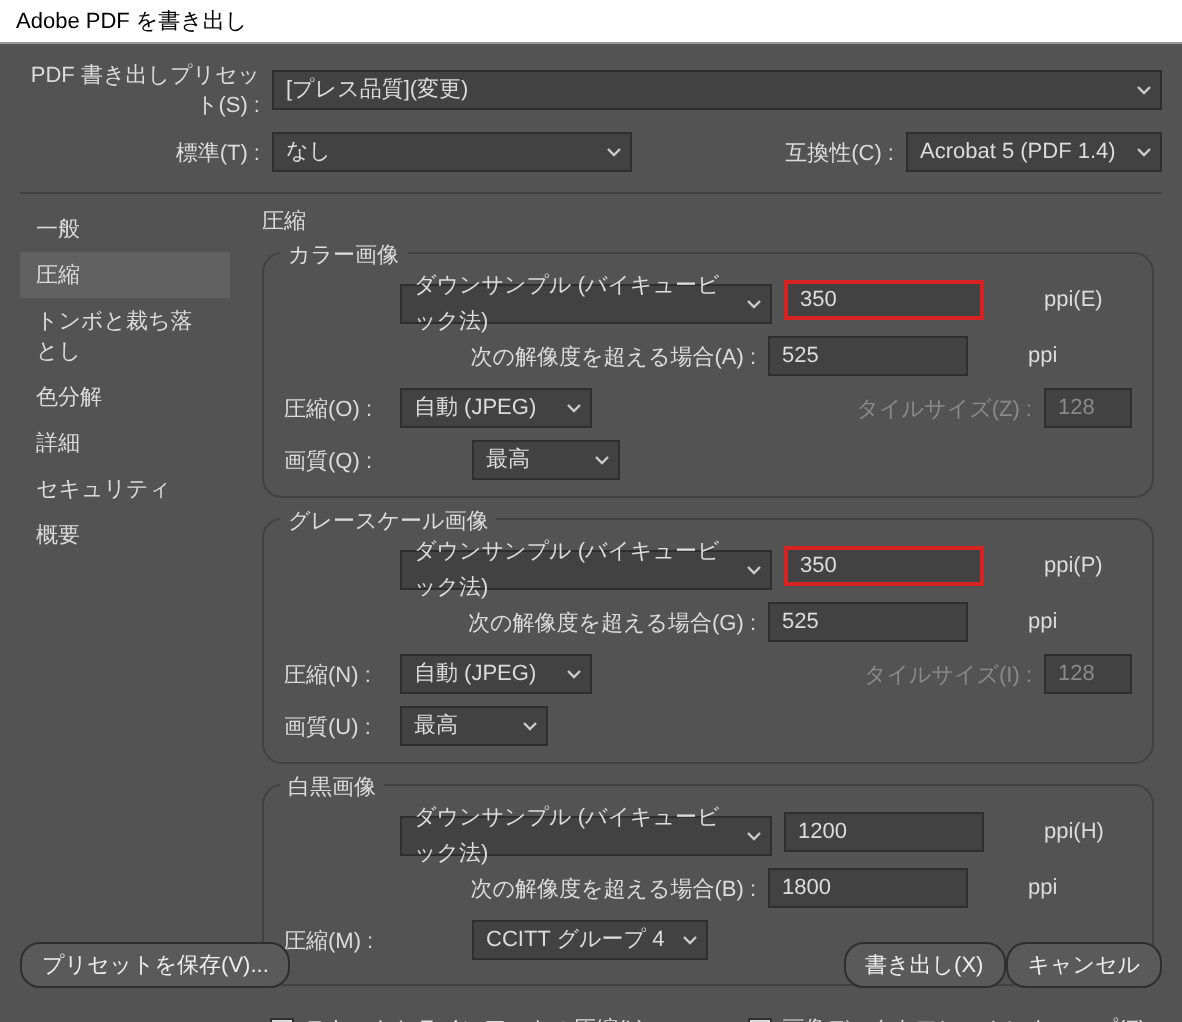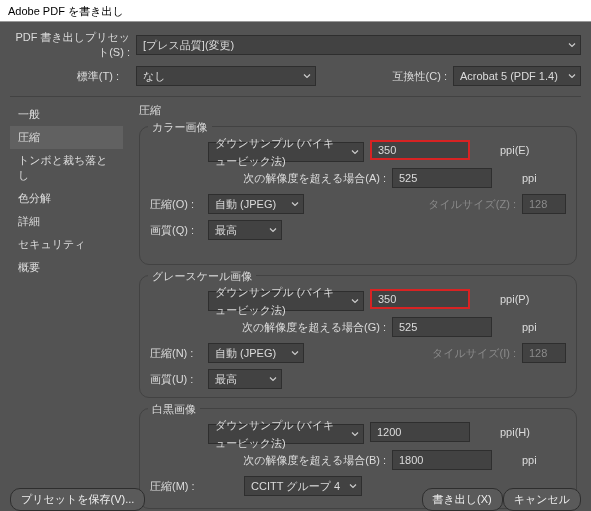--- a/index.html
+++ b/index.html
@@ -4,21 +4,21 @@
 <style>
   * { box-sizing: border-box; margin: 0; padding: 0; font-family: "Hiragino Kaku Gothic Pro", "Meiryo", sans-serif; }
   body { background: #535353; color: #dcdcdc; font-size: 11px; width: 591px; height: 511px; overflow: hidden; }
   .titlebar { background: #fff; color: #000; height: 22px; line-height: 22px; padding: 0 8px; border-bottom: 1px solid #999; font-size: 11px; }
   .content { padding: 8px 10px 0 10px; }
 
   .row1 { display: flex; align-items: center; margin-bottom: 6px; }
   .row1 .lbl { width: 126px; text-align: right; padding-right: 6px; }
   .row1 .sel { flex: 1; }
   .row2 { display: flex; align-items: center; margin-bottom: 10px; }
-  .row2 .lbl { width: 126px; text-align: right; padding-right: 17px; }
+  .row2 .lbl { width: 126px; text-align: right; padding-right: 6px; }
   .row2 .mid { width: 180px; }
   .row2 .lbl2 { margin-left: auto; text-align: right; padding-right: 6px; }
 
   .dropdown { position: relative; background: #424242; border: 1px solid #2e2e2e; height: 20px; line-height: 18px; padding: 0 18px 0 6px; display: inline-flex; align-items: center; width: 100%; color: #dcdcdc; }
   .dropdown .arrow { position: absolute; right: 4px; top: 50%; transform: translateY(-50%); }
   .arrow svg { display:block; }
   .txtinput { background: #424242; border: 1px solid #2e2e2e; height: 20px; line-height: 18px; padding: 0 6px; color: #dcdcdc; display:inline-flex; align-items:center; }
 
   .hr { border-top: 1px solid #424242; margin: 4px 0 6px 0; }
 
@@ -28,36 +28,36 @@
   .side .item.active { background: #616161; }
   .main { flex: 1; padding-left: 16px; padding-right: 4px; }
 
   .section-title { margin: 0 0 8px 0; font-size: 11px; }
 
   .group { border: 1px solid #424242; border-radius: 10px; padding: 10px 10px 8px 10px; margin-bottom: 10px; position: relative; }
   .group .legend { position: absolute; top: -7px; left: 8px; background: #535353; padding: 0 4px; font-size: 11px; }
 
   .frow { display: flex; align-items: center; margin-bottom: 6px; }
   .frow .l1 { flex: 0 0 58px; }
-  .frow .c1 { width: 156px; margin-right:6px; }
+  .frow .c1 { width: 186px; margin-right:6px; }
   .frow .c2 { width: 100px; margin-right:6px;}
   .frow .unit { flex:0 0 44px;margin-left:24px; }
   .frow .right-align { margin-left:auto; }
   .red { border: 2px solid #d82323 !important; }
   .disabled { color: #8a8a8a; }
   .small { width: 96px; text-align: right; }
   .medsm { width:74px; }
   .qrow .l1 { width: 58px; text-align:left;}
   .indent { padding-left: 58px; }
 
   .checks { display: flex; padding: 4px 4px 0 4px; gap: 20px; }
   .chk { display: flex; align-items: center; gap: 5px; }
   .chkbox { width: 12px; height: 12px; background: #dcdcdc; border: 1px solid #2e2e2e; display: inline-flex; align-items: center; justify-content: center; }
 
-  .footer { position: absolute; bottom: 0; left: 10px; right: 10px; display:flex; align-items:center; }
+  .footer { position: absolute; bottom: 17px; left: 10px; right: 10px; display:flex; align-items:center; }
   .btn { background: #5a5a5a; border: 1px solid #2e2e2e; border-radius: 10px; padding: 3px 10px; color: #eee; font-size: 11px; }
   .footer .right { margin-left: auto; display:flex; gap:0; }
   
   .thresh { justify-content: flex-start; }
   .thresh .threshlbl { width: 242px; text-align:right; padding-right:6px;}
 </style>
 </head>
 <body>
 
 <div class="titlebar">Adobe PDF を書き出し</div>
@@ -147,21 +147,21 @@
                   <svg width="8" height="5">
                     <path d="M1 1 L4 4 L7 1" stroke="#ccc" fill="none" stroke-width="1.2"></path>
                   </svg>
                 </span>
               </div></div>
           <div class="right-align disabled">タイルサイズ(Z) :</div>
           <div style="width:44px; margin-left:6px;"><div class="txtinput disabled" style="width:100%;">
                 <span>128</span>
               </div></div>
         </div>
-        <div class="frow qrow" style="margin-bottom:16px;">
+        <div class="frow qrow" style="margin-bottom:0;gap:36px;">
           <div class="l1">画質(Q) :</div>
           <div class="medsm"><div class="dropdown">
                 <span>最高</span>
                 <span class="arrow">
                   <svg width="8" height="5">
                     <path d="M1 1 L4 4 L7 1" stroke="#ccc" fill="none" stroke-width="1.2"></path>
                   </svg>
                 </span>
               </div></div>
         </div>

